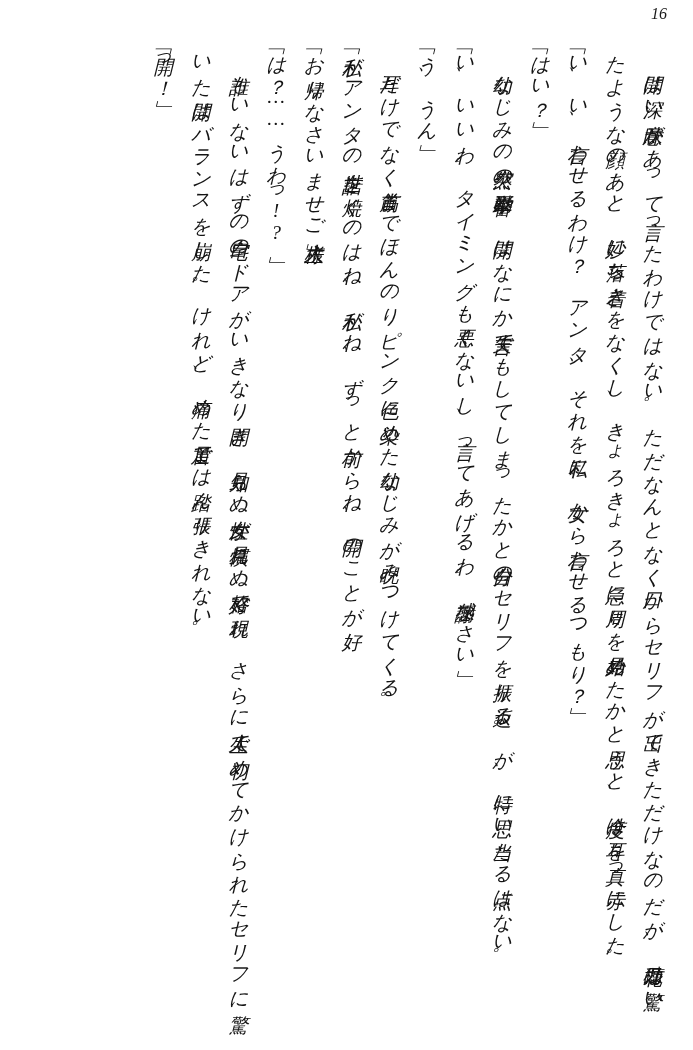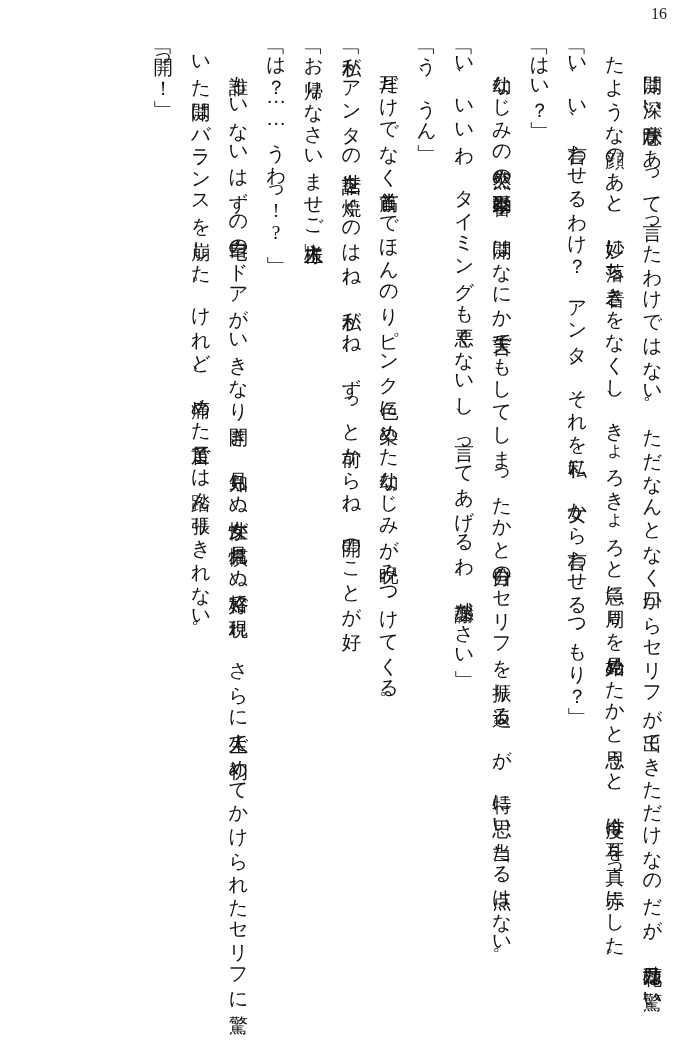--- a/index.html
+++ b/index.html
@@ -15,20 +15,21 @@
     position: relative;
     overflow: hidden;
   }
   #page {
     position: absolute;
     left: 0;
     top: 0;
     width: 693px;
     height: 866px;
     background: #ffffff;
+    font-style: italic;
   }
   
   #page-number {
     position: absolute;
     top: 6px;
     right: 26px;
     font-size: 16px;
     line-height: 1;
     letter-spacing: 0;
     color: #1a1a1a;

